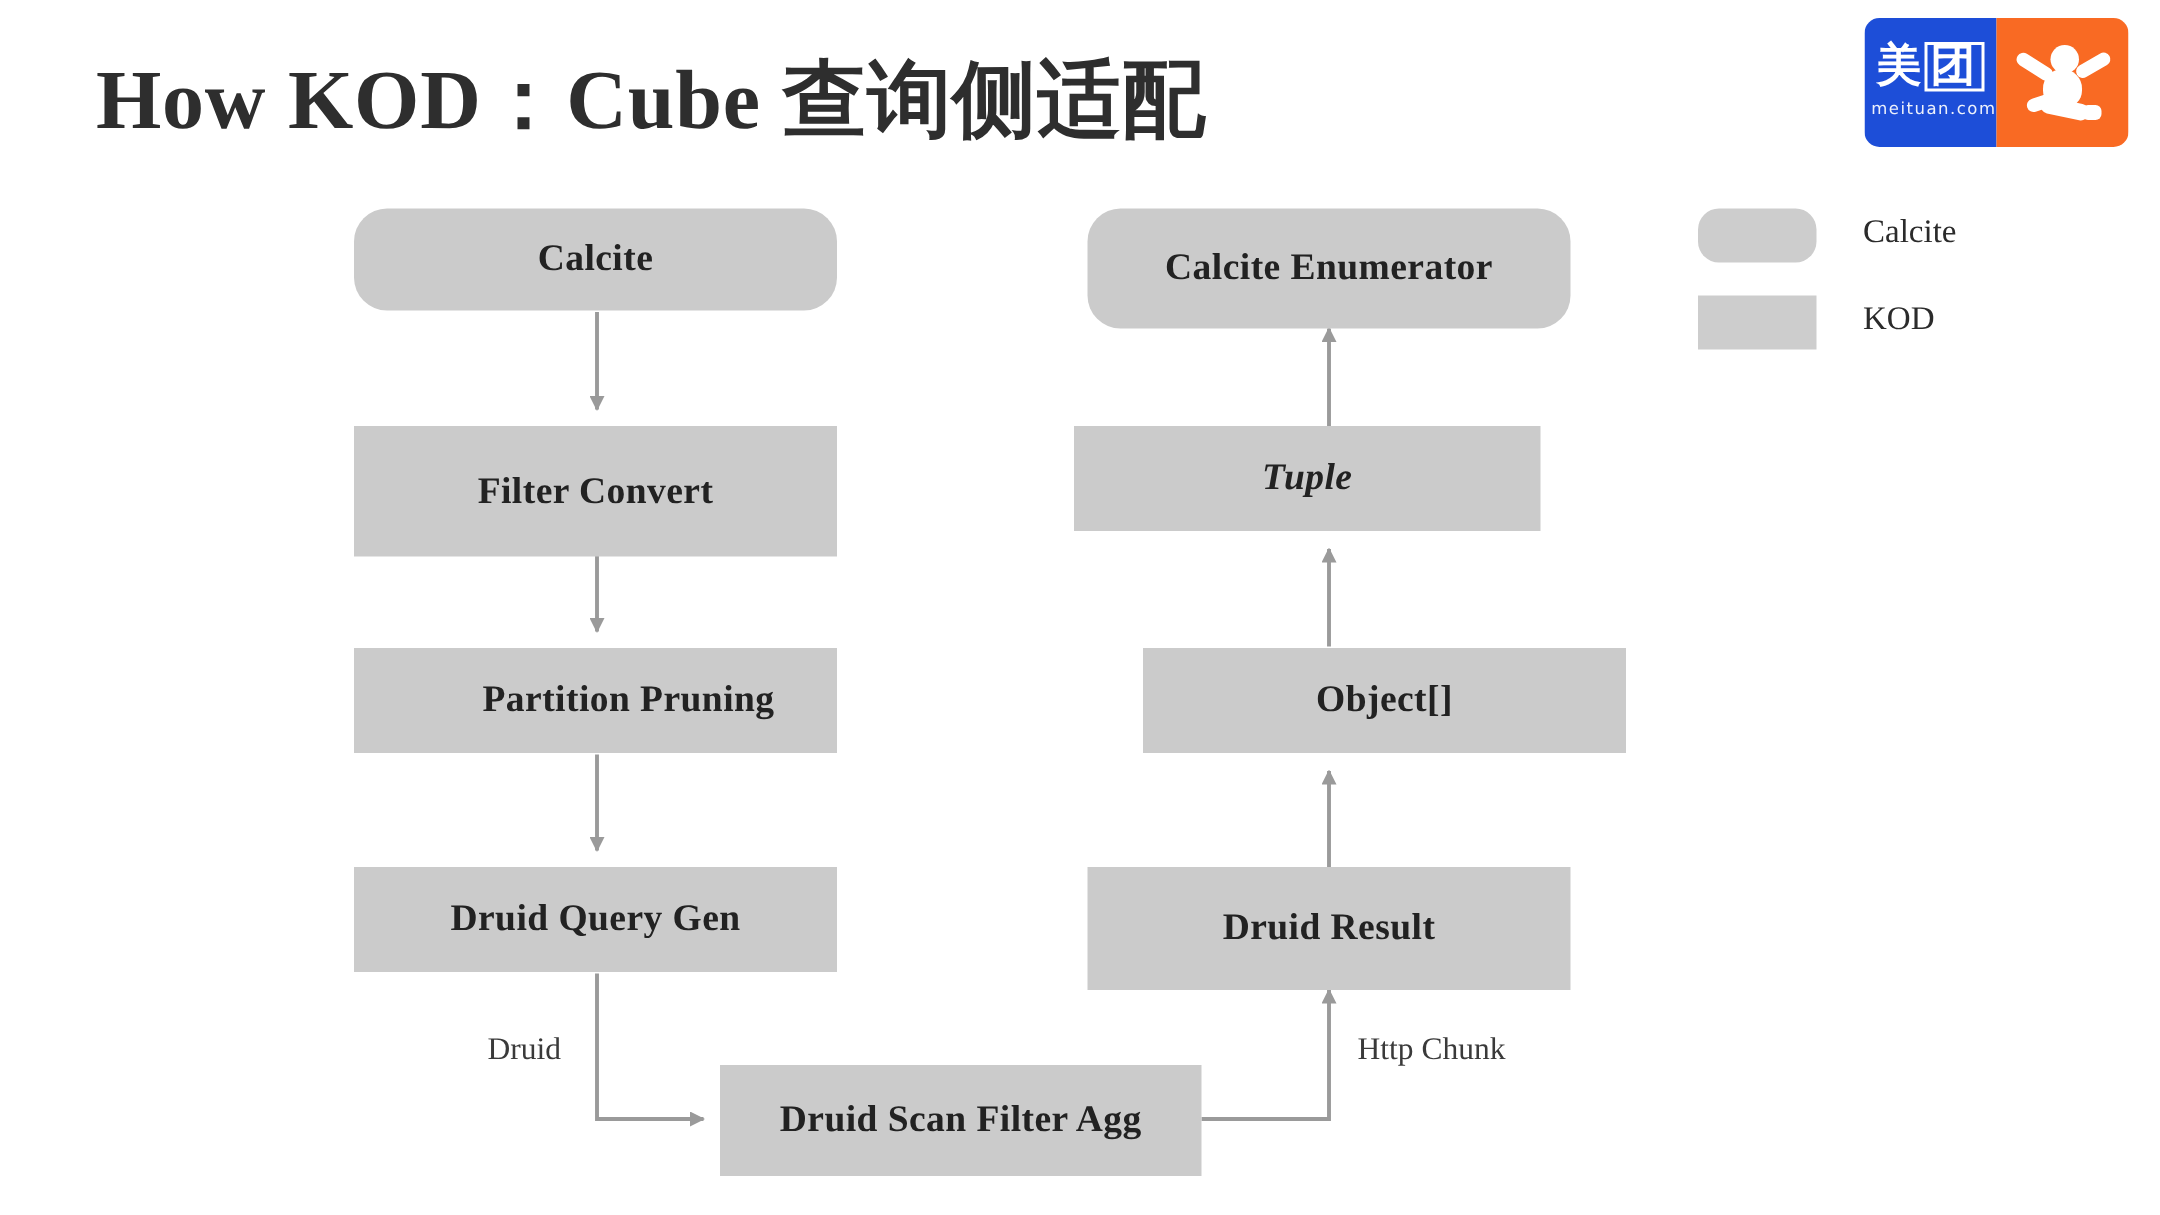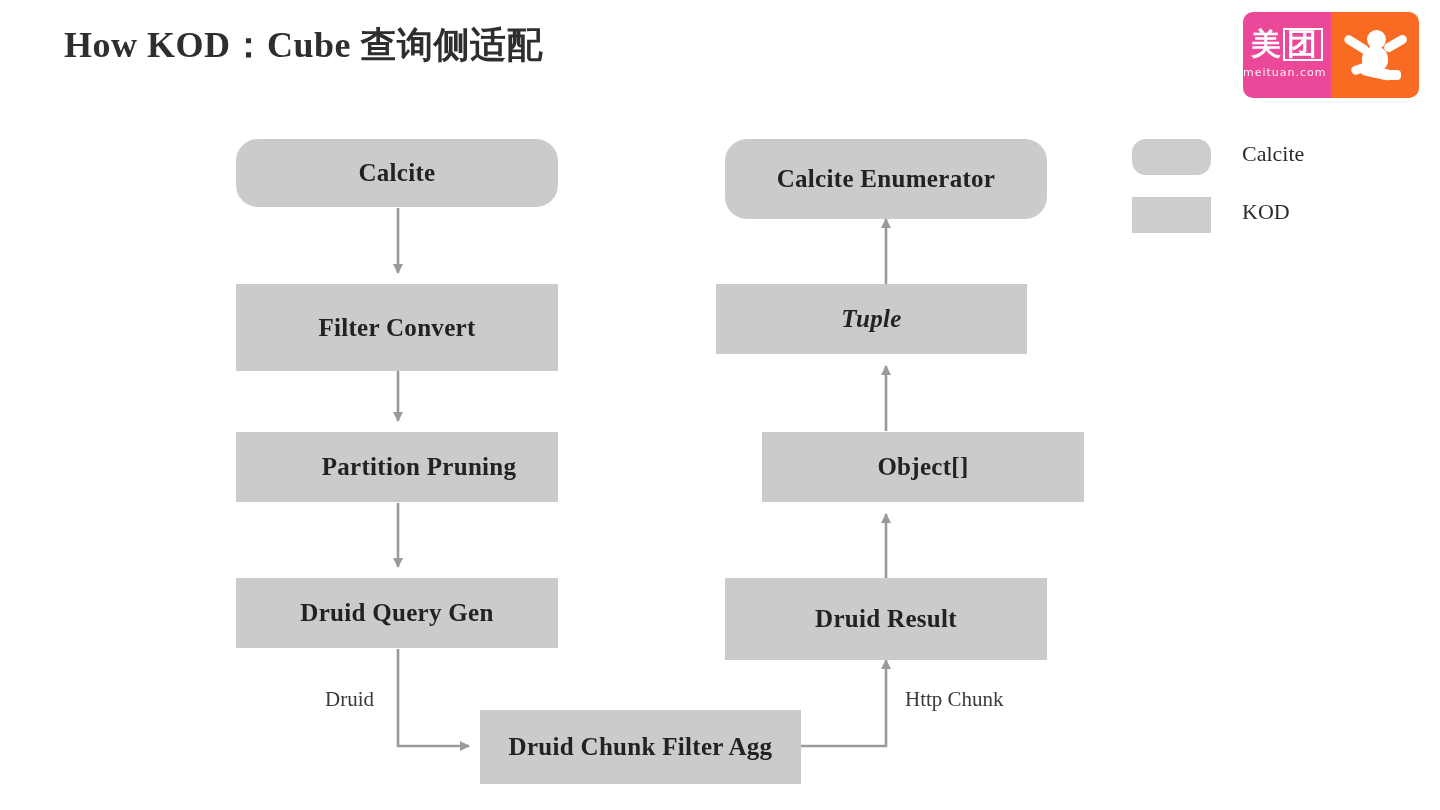--- a/index.html
+++ b/index.html
@@ -13,22 +13,22 @@
     position: relative;
     overflow: hidden;
     font-family: "Liberation Serif", "DejaVu Serif", serif;
     -webkit-font-smoothing: antialiased;
   }
 
   
   #slide-title {
     position: absolute;
     left: 64px;
-    top: 24px;
-    font-size: 36px;
+    top: 34px;
+    font-size: 56px;
     font-weight: bold;
     color: #2e2e2e;
     letter-spacing: 0.5px;
     white-space: nowrap;
     line-height: 1.2;
   }
 
   
   #brand-logo {
     position: absolute;
@@ -36,21 +36,21 @@
     top: 12px;
     width: 176px;
     height: 86px;
     border-radius: 10px;
     overflow: hidden;
     display: flex;
   }
   #brand-logo .logo-left {
     width: 50%;
     height: 100%;
-    background: #ec4899;
+    background: #1d4ed8;
     position: relative;
   }
   #brand-logo .logo-right {
     width: 50%;
     height: 100%;
     background: #f96a23;
     position: relative;
   }
   .logo-cn {
     position: absolute;
@@ -69,21 +69,21 @@
     display: inline-block;
     border: 2px solid #ffffff;
     padding: 0 2px;
     line-height: 0.95;
   }
   .logo-dom {
     position: absolute;
     left: 0;
     right: 0;
     top: 54px;
-    text-align: left;
+    text-align: right;
     color: #ffffff;
     font-size: 11px;
     letter-spacing: 1px;
     font-family: "DejaVu Sans", "Liberation Sans", sans-serif;
     opacity: 0.92;
   }
   
   .mascot {
     position: absolute;
     left: 0; top: 0; right: 0; bottom: 0;
@@ -265,21 +265,21 @@
   <div class="node rounded" style="left:236px; top:139px; width:322px; height:68px;">Calcite</div>
   <div class="node" style="left:236px; top:284px; width:322px; height:87px;">Filter Convert</div>
   <div class="node" style="left:236px; top:432px; width:322px; height:70px;padding-left:44px;">Partition Pruning</div>
   <div class="node" style="left:236px; top:578px; width:322px; height:70px;">Druid Query Gen</div>
 
   <div class="node rounded" style="left:725px; top:139px; width:322px; height:80px;">Calcite Enumerator</div>
   <div class="node" style="left:716px; top:284px; width:311px; height:70px;font-style:italic;">Tuple</div>
   <div class="node" style="left:725px; top:432px; width:322px; height:70px;margin-left:37px;">Object[]</div>
   <div class="node" style="left:725px; top:578px; width:322px; height:82px;">Druid Result</div>
 
-  <div class="node" style="left:480px; top:710px; width:321px; height:74px;">Druid Chunk Filter Agg</div>
+  <div class="node" style="left:480px; top:710px; width:321px; height:74px;">Druid Scan Filter Agg</div>
 
   <div class="edge-label" style="left:325px; top:687px;">Druid</div>
   <div class="edge-label" style="left:905px; top:687px;">Http Chunk</div>
 </div>
 
 <div id="legend">
   <div class="legend-row">
     <span class="legend-swatch rounded"></span>
     <span class="legend-label">Calcite</span>
   </div>

